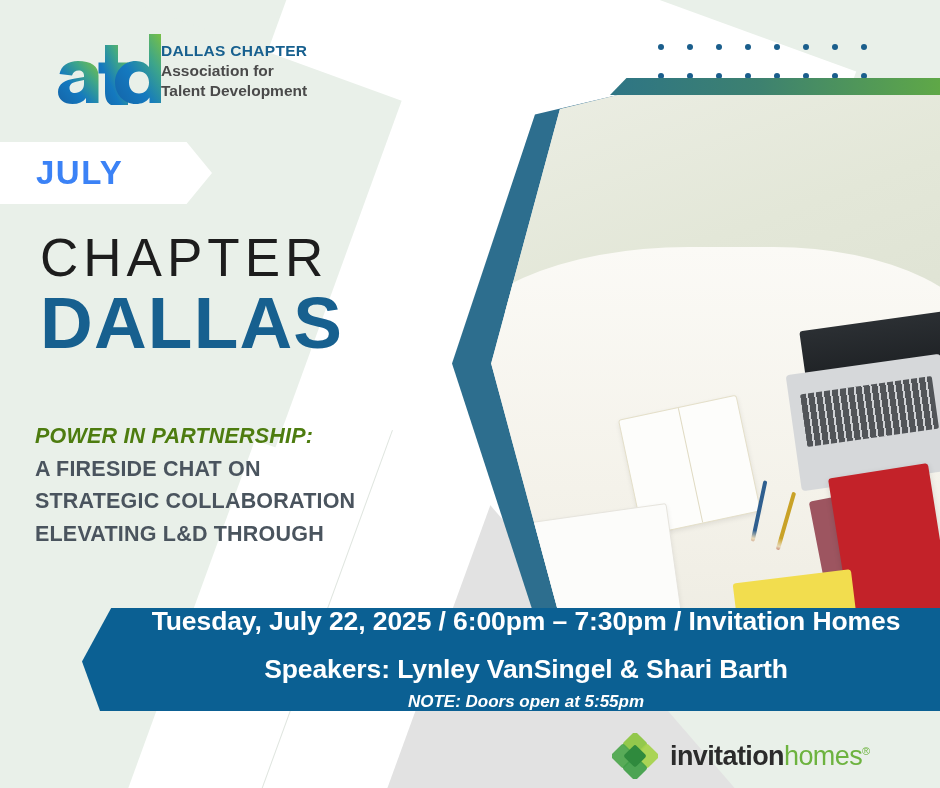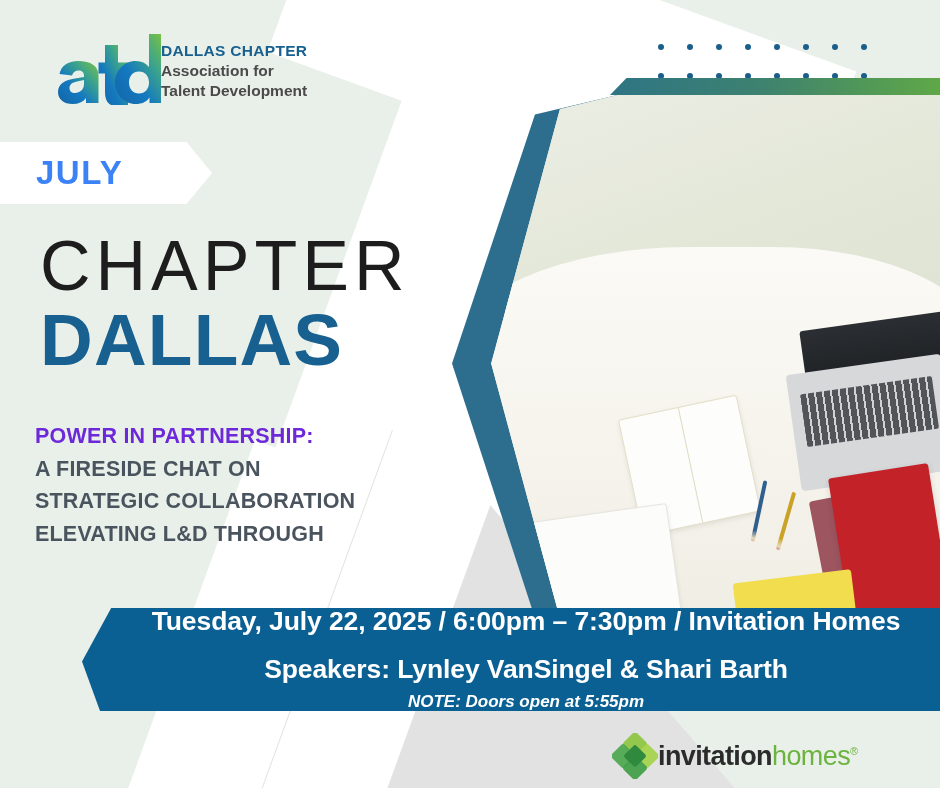--- a/index.html
+++ b/index.html
@@ -168,35 +168,35 @@
     clip-path:polygon(0% 0%, 88% 0%, 100% 50%, 88% 100%, 0% 100%);
     display:flex;align-items:center;
   }
   .month-label{
     margin-left:36px;font-size:33px;font-weight:bold;color:#3b82f6;letter-spacing:1.5px;
   }
 
   
   .headline{position:absolute;left:40px;top:232px;}
   .hl-1{
-    font-size:70px;font-weight:300;color:#1d1d1d;letter-spacing:5px;line-height:.98;
+    font-size:53px;font-weight:300;color:#1d1d1d;letter-spacing:5px;line-height:.98;
     font-family:"Liberation Sans", sans-serif;
   }
   .hl-2{
     font-size:73px;font-weight:bold;color:#17608f;letter-spacing:1.2px;line-height:1.02;
     margin-top:2px;
   }
 
   
   .subtitle{position:absolute;left:35px;top:420px;width:420px;}
   .sub-line{
     font-size:21.5px;font-weight:bold;letter-spacing:.2px;line-height:1.52;
     color:#4a545e;
   }
-  .sub-line.accent{color:#6d28d9;}
+  .sub-line.accent{color:#4d7c0f;font-style:italic;}
 
   
   .event-banner{
     position:absolute;left:82px;top:608px;width:858px;height:103px;
     background:#0b6093;
     clip-path:polygon(3.4% 0%, 100% 0%, 100% 100%, 2.1% 100%, 0% 52%);
     display:flex;flex-direction:column;align-items:center;justify-content:center;
     padding-left:30px;box-sizing:border-box;
   }
   .ev-line1{
@@ -207,21 +207,21 @@
     color:#ffffff;font-size:26.5px;font-weight:bold;letter-spacing:-.1px;
     line-height:1.2;margin-top:18px;white-space:nowrap;
   }
   .ev-note{
     color:#ffffff;font-size:17px;font-weight:bold;font-style:italic;
     letter-spacing:0;margin-top:6px;white-space:nowrap;
   }
 
   
   .sponsor{
-    position:absolute;left:612px;top:733px;display:flex;align-items:center;
+    position:absolute;left:612px;top:733px;display:flex;align-items:center;gap:12px;
   }
   .sponsor-mark{width:46px;height:46px;}
   .sponsor-word{font-size:27px;letter-spacing:-.6px;white-space:nowrap;}
   .sw-a{color:#2b2b2b;font-weight:bold;}
   .sw-b{color:#6db33f;font-weight:normal;}
   .sw-tm{font-size:11px;color:#6db33f;vertical-align:super;}
 </style>
 </head>
 <body>
 

